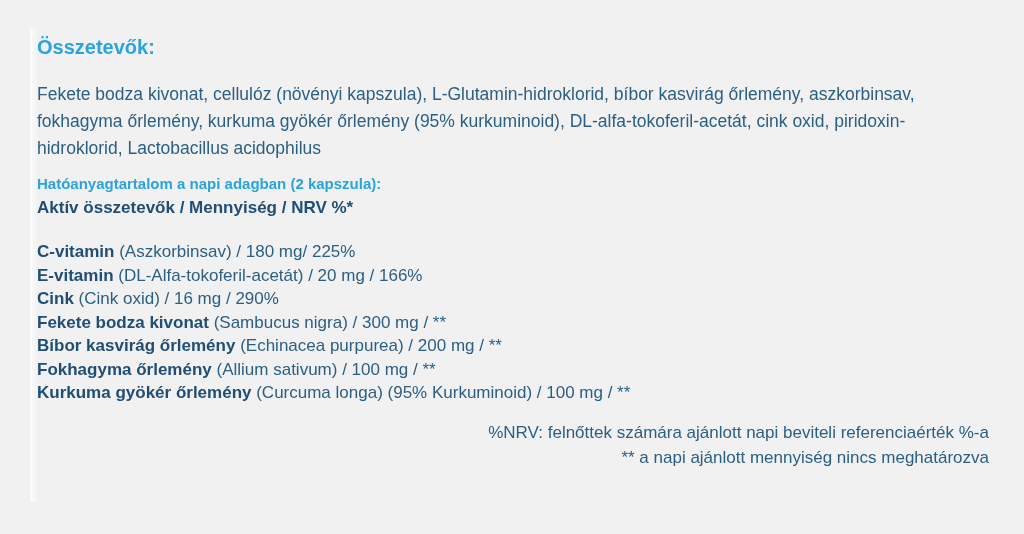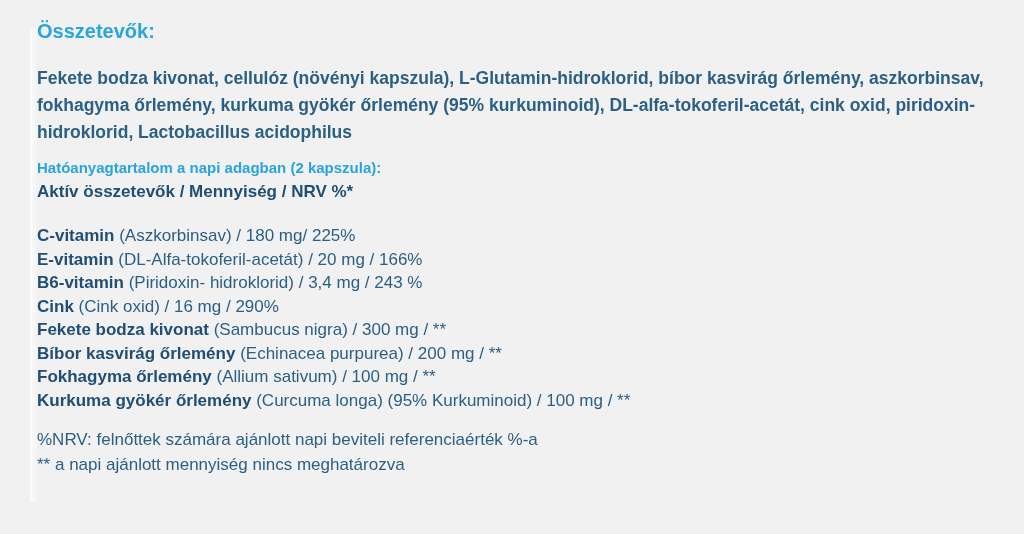--- a/index.html
+++ b/index.html
@@ -18,37 +18,36 @@
     position: absolute;
     left: 30px;
     top: 28px;
     width: 7px;
     height: 474px;
     background: linear-gradient(to right, #fcfcfc, #f3f3f4);
   }
   .content {
     position: absolute;
     left: 37px;
-    top: 19px;
+    top: 35px;
     width: 952px;
     color: #2b5f83;
   }
   .section-title {
     margin: 0 0 22px 0;
     font-size: 20px;
     line-height: 24px;
     font-weight: 700;
     color: #29a4dc;
   }
   .ingredients-paragraph {
     margin: 0;
     font-size: 17.5px;
     line-height: 27px;
     color: #2b5f83;
-    font-weight: bold;
   }
   .dosage-heading {
     margin: 10px 0 0 0;
     font-size: 15px;
     line-height: 24px;
     font-weight: 700;
     color: #29a4dc;
   }
   .columns-header {
     margin: 0 0 20px 0;
@@ -67,20 +66,21 @@
   }
   .item .b {
     font-weight: 700;
     color: #204e74;
   }
   .footnotes {
     margin-top: 15px;
     font-size: 17px;
     line-height: 25px;
     color: #2b5f83;
+    text-align: right;
   }
   .footnote {
     margin: 0;
   }
 </style>
 </head>
 <body>
 
 <div class="edge-strip"></div>
 
@@ -90,21 +90,20 @@
 
   <p class="ingredients-paragraph">Fekete bodza kivonat, cellulóz (növényi kapszula), L-Glutamin-hidroklorid, bíbor kasvirág őrlemény, aszkorbinsav, fokhagyma őrlemény, kurkuma gyökér őrlemény (95% kurkuminoid), DL-alfa-tokoferil-acetát, cink oxid, piridoxin- hidroklorid, Lactobacillus acidophilus</p>
 
   <p class="dosage-heading">Hatóanyagtartalom a napi adagban (2 kapszula):</p>
 
   <p class="columns-header">Aktív összetevők / Mennyiség / NRV %*</p>
 
   <div class="ingredient-list">
     <div class="item"><span class="b">C-vitamin</span><span> (Aszkorbinsav) / 180 mg/ 225%</span></div>
     <div class="item"><span class="b">E-vitamin</span><span> (DL-Alfa-tokoferil-acetát) / 20 mg / 166%</span></div>
-    <div class="item"><span class="b">B6-vitamin</span><span> (Piridoxin- hidroklorid) / 3,4 mg / 243 %</span></div>
     <div class="item"><span class="b">Cink</span><span> (Cink oxid) / 16 mg / 290%</span></div>
     <div class="item"><span class="b">Fekete bodza kivonat</span><span> (Sambucus nigra) / 300 mg / **</span></div>
     <div class="item"><span class="b">Bíbor kasvirág őrlemény</span><span> (Echinacea purpurea) / 200 mg / **</span></div>
     <div class="item"><span class="b">Fokhagyma őrlemény</span><span> (Allium sativum) / 100 mg / **</span></div>
     <div class="item"><span class="b">Kurkuma gyökér őrlemény</span><span> (Curcuma longa) (95% Kurkuminoid) / 100 mg / **</span></div>
   </div>
 
   <div class="footnotes">
     <p class="footnote">%NRV: felnőttek számára ajánlott napi beviteli referenciaérték %-a</p>
     <p class="footnote">** a napi ajánlott mennyiség nincs meghatározva</p>

